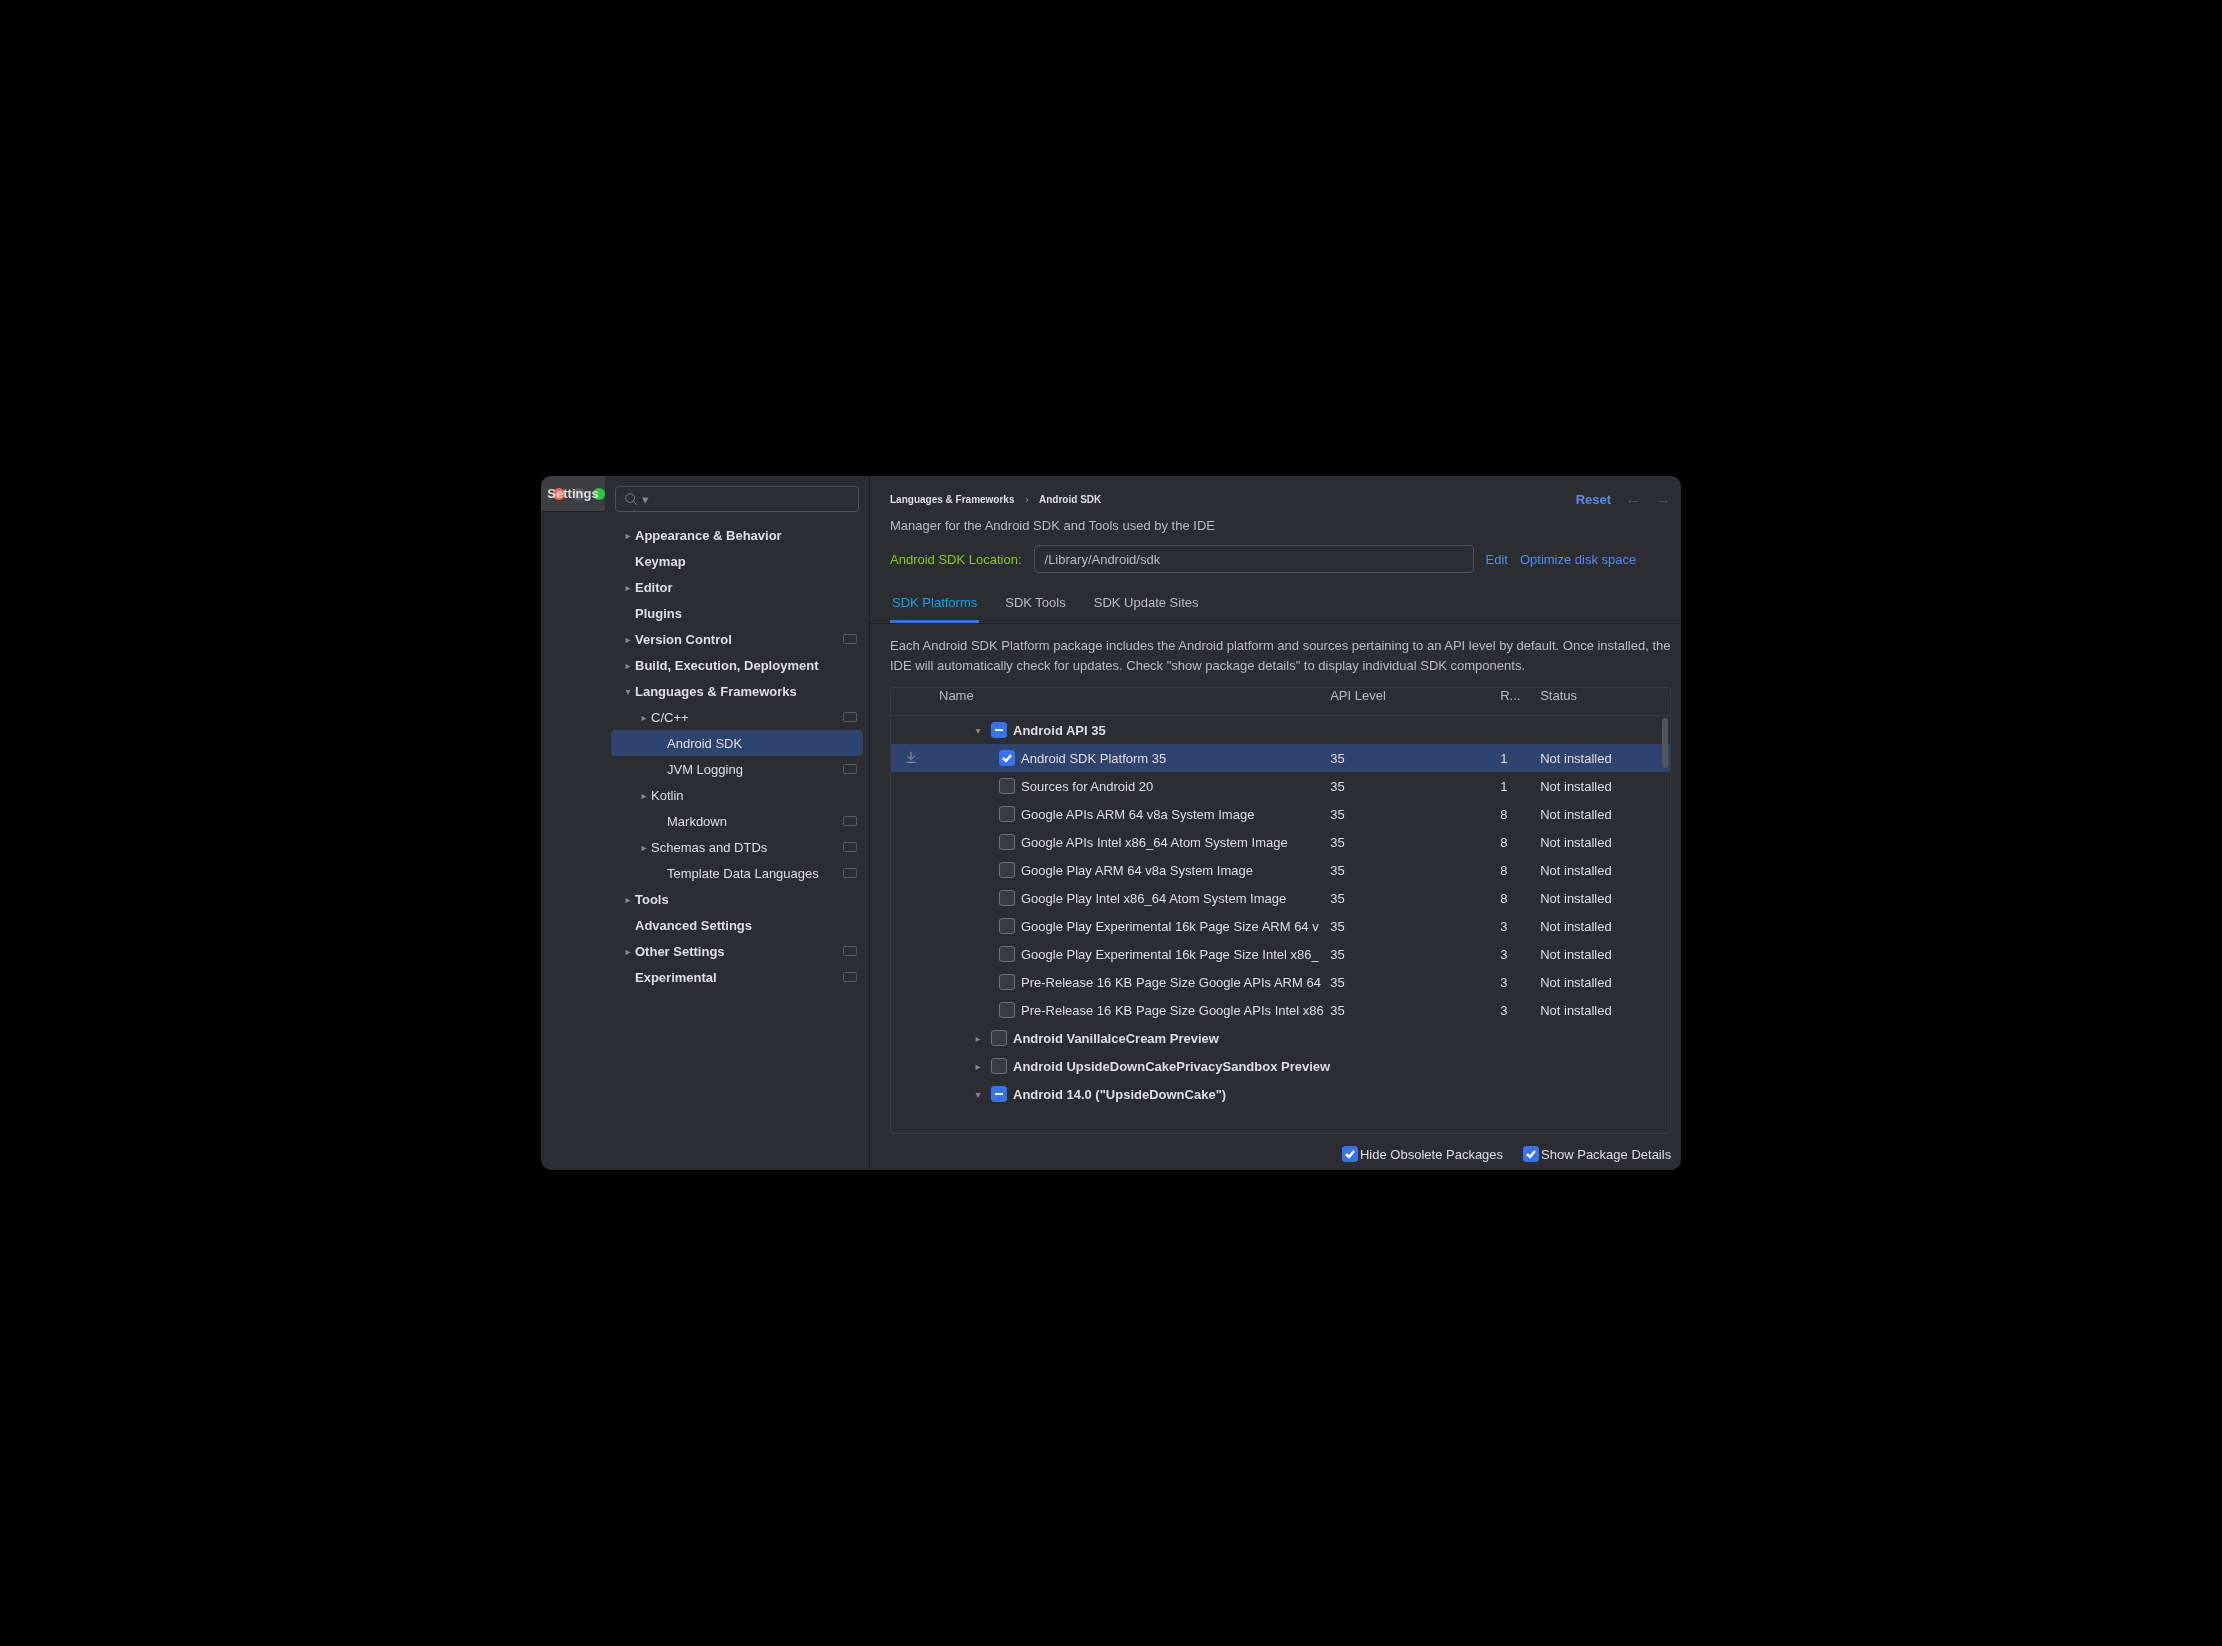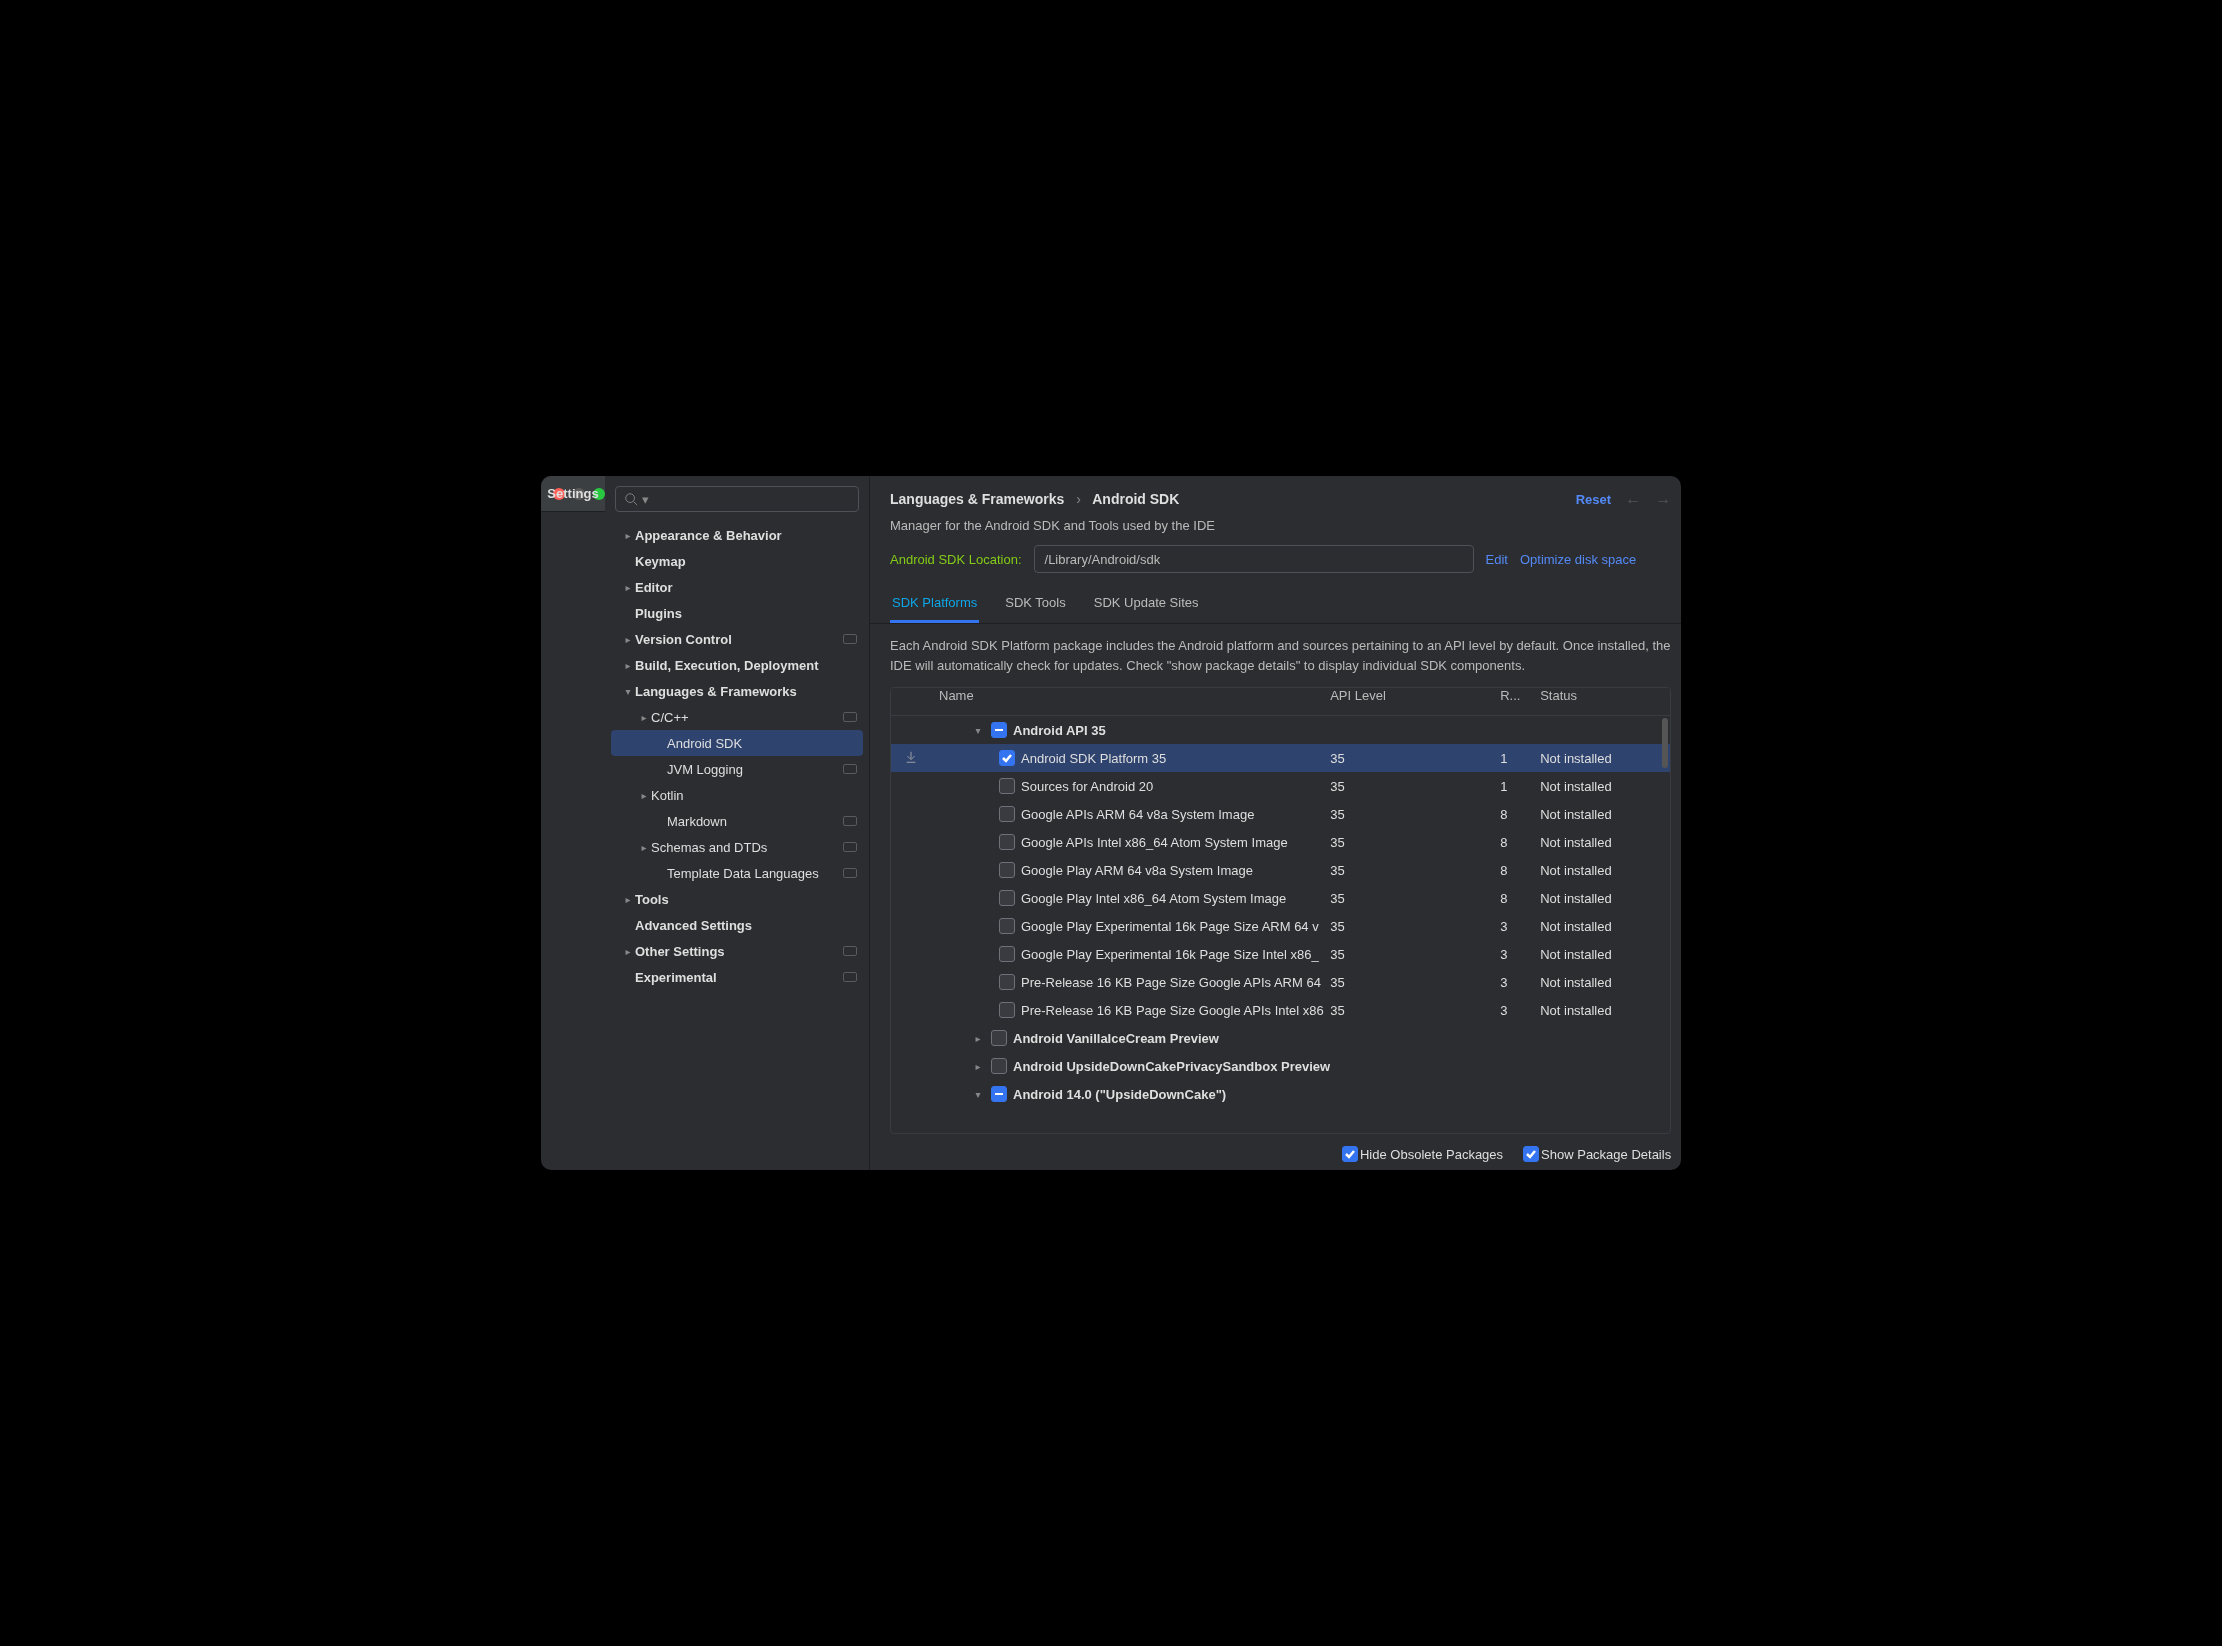--- a/index.html
+++ b/index.html
@@ -77,21 +77,21 @@
 .pad0 { padding-left: 10px; }
 .pad1 { padding-left: 26px; }
 .pad2 { padding-left: 42px; }
 .main { flex: 1; display: flex; flex-direction: column; min-width: 0; }
 .header {
   padding: 14px 20px 10px;
   display: flex;
   align-items: center;
   justify-content: space-between;
 }
-.breadcrumb { font-weight: 700; color: #dfdfdf; font-size: 14px; }
+.breadcrumb { font-weight: 700; color: #dfdfdf; font-size: 10px; }
 .breadcrumb .sep-ch { color: #888; margin: 0 8px; font-weight: 400; }
 .header-actions { display: flex; align-items: center; gap: 14px; margin-left: 8px; }
 .link { color: #548af7; cursor: pointer; font-weight: 600; }
 .nav-ar { color: #555; font-size: 16px; cursor: pointer; }
 .desc { padding: 0 20px 12px; color: #bbbbbb; }
 .loc-row { display: flex; align-items: center; gap: 12px; padding: 0 20px 14px; }
 .loc-label { color: #84cc16; }
 .loc-input {
   flex: 0 0 auto;
   width: 440px;

